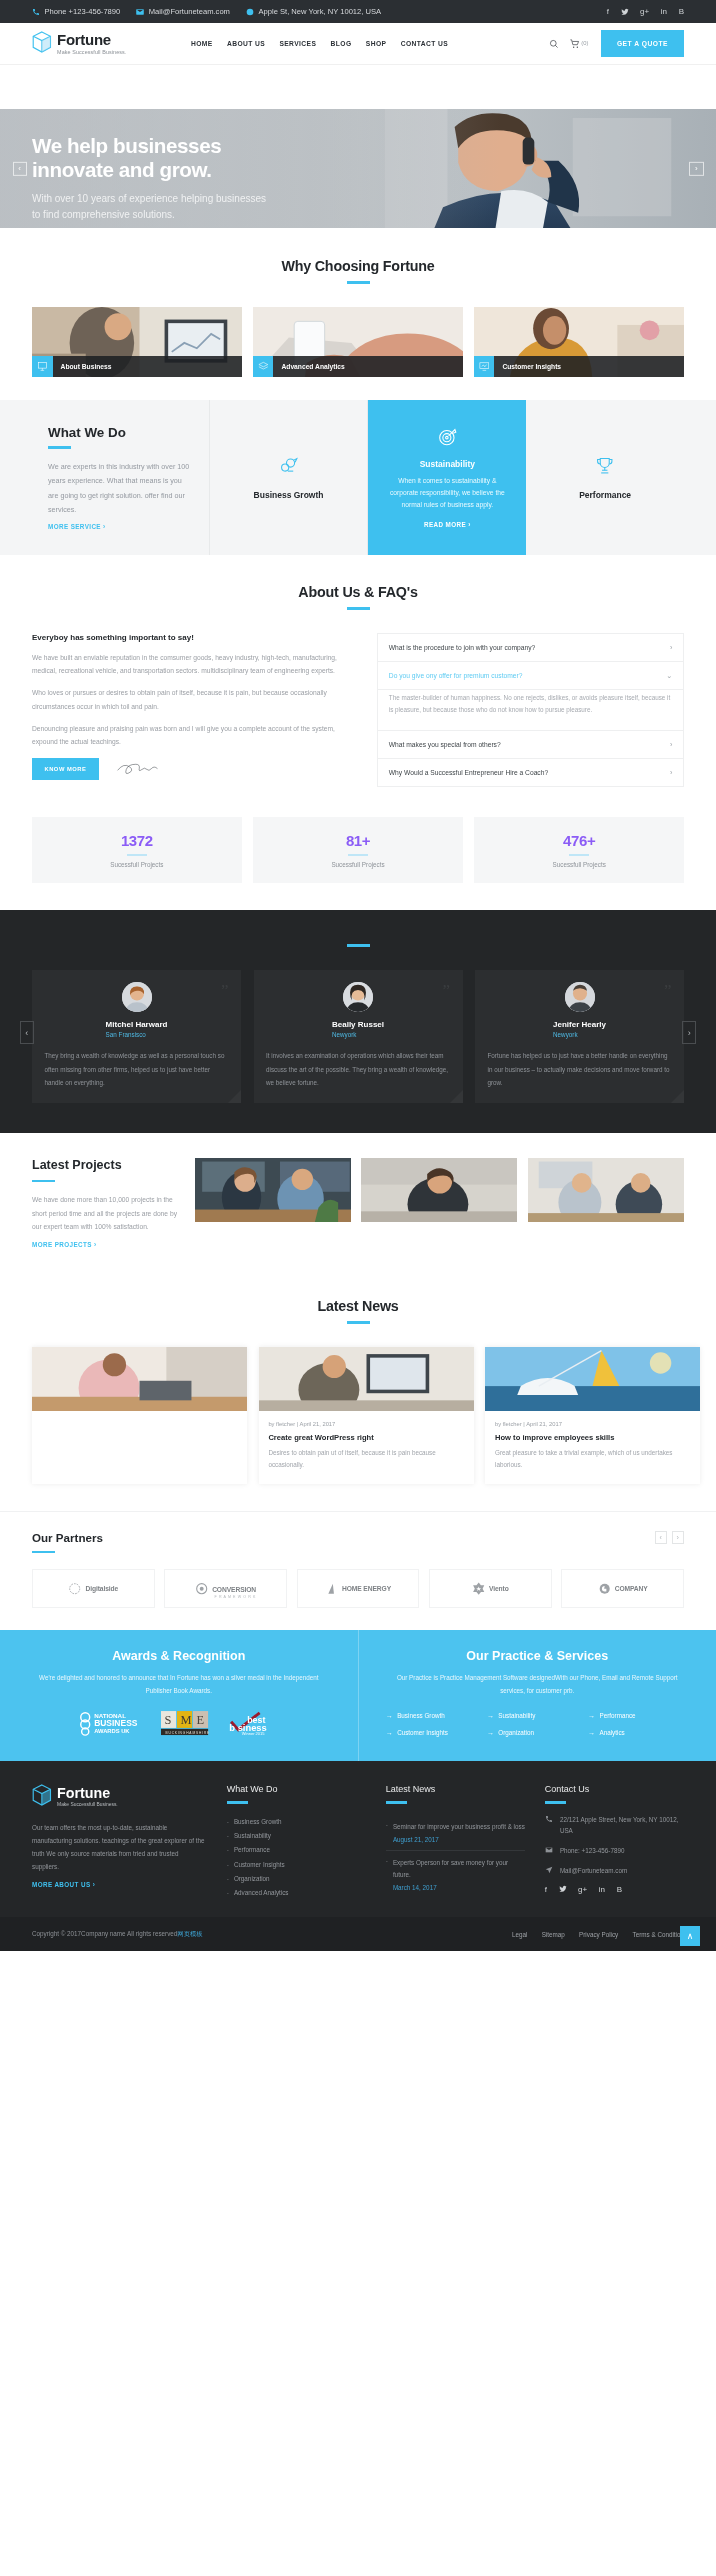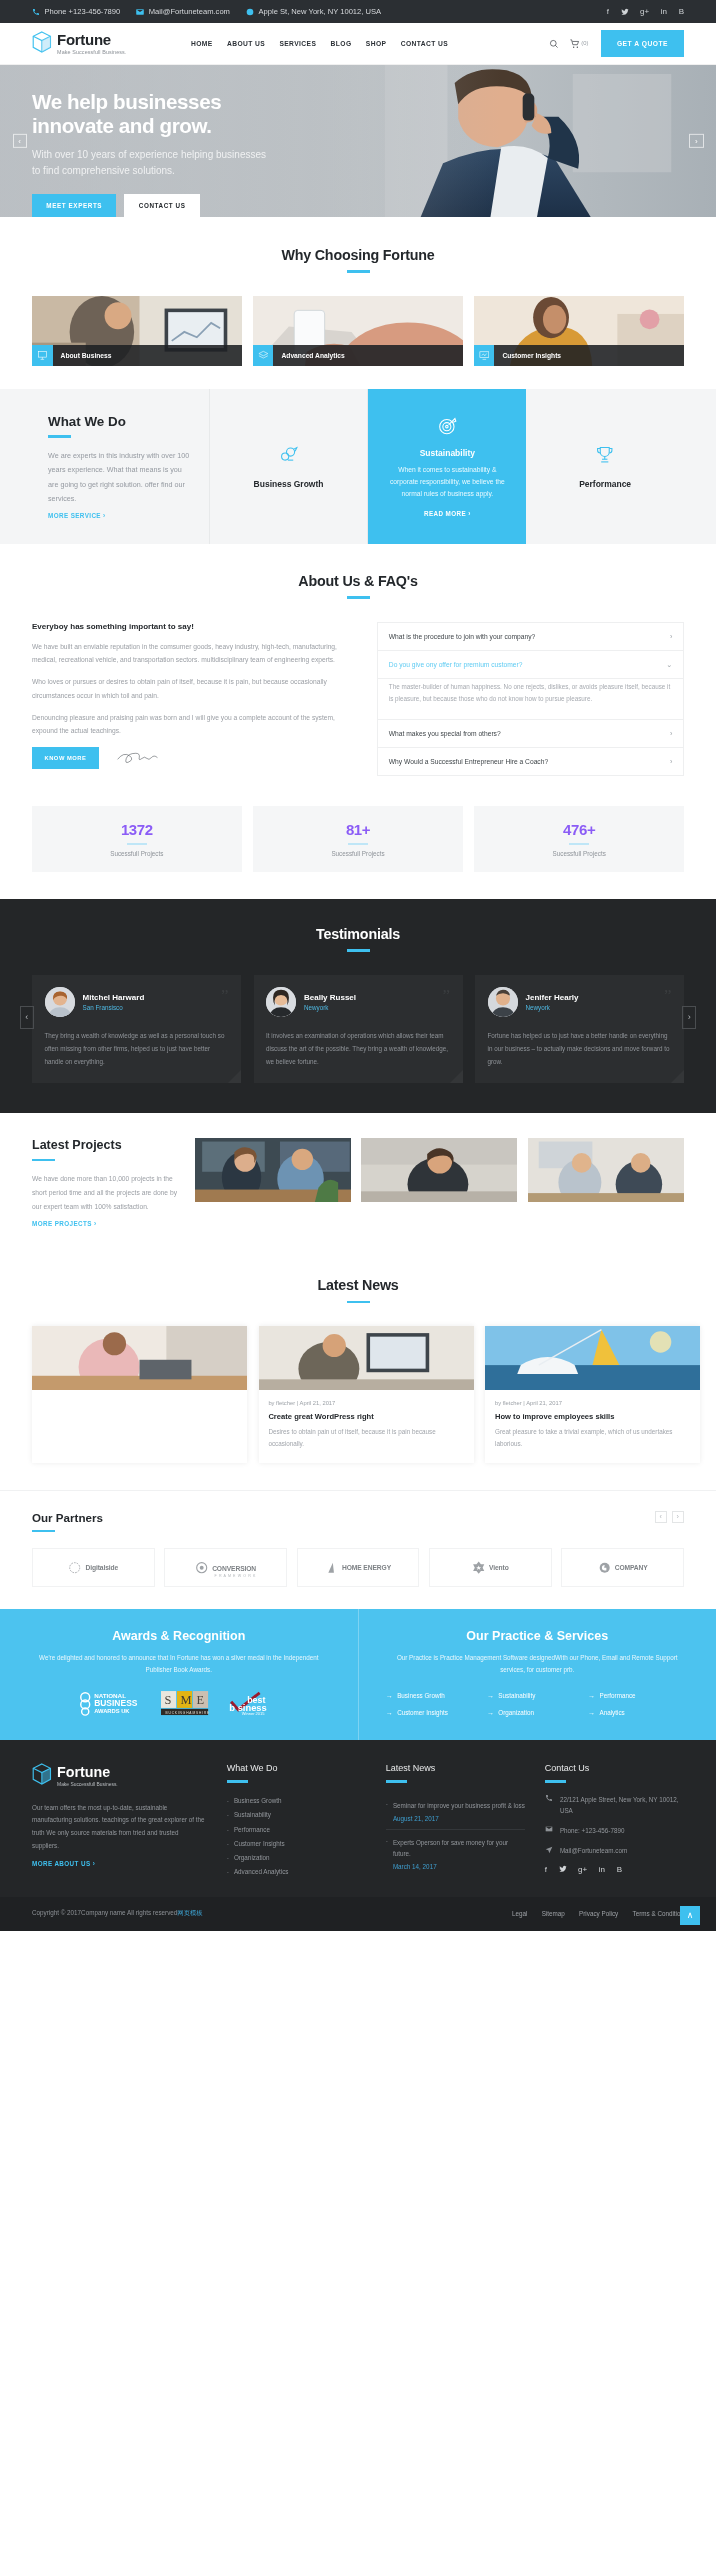--- a/index.html
+++ b/index.html
@@ -33,24 +33,25 @@
   nav { display:flex; gap:14.3px; margin-left:25px; flex:1;}
   nav a { font-size:6.7px; font-weight:bold; letter-spacing:0.4px; color:#2b3036; text-decoration:none; cursor:pointer;}
   nav a.active{ color:#2b3036;}
   .hdr-tools { display:flex; align-items:center; gap:10.7px; margin-right:12.5px;}
   .hdr-tools svg{ width:9.8px; height:9.8px; fill:none; stroke:#2b3036; stroke-width:1.6;}
   .cart { display:flex; align-items:center; gap:1.8px;}
   .cart .cnt { font-size:5.8px; color:#9aa0a6;}
   .btn-quote { background:#3ec0ef; color:#fff; font-size:6.7px; font-weight:bold; letter-spacing:0.5px; padding:9.8px 16px; border:0; cursor:pointer;}
 
   
-  .hero { position:relative; height:152px; overflow:hidden;
+  .hero { position:relative; height:119px; overflow:hidden;
     background:
       radial-gradient(circle at 78% 30%, #d9c3ab 0 8%, transparent 9%),
       linear-gradient(110deg,#c9cdd0 0%, #c1c5c8 45%, #b6bcc0 60%, #9aa3ac 100%);
+    margin-top: 44px;
   }
   .hero-photo{position:absolute; inset:0;}
   .hero-ov{position:absolute; inset:0; background:linear-gradient(90deg,rgba(170,175,180,.55) 0%, rgba(170,175,180,.35) 45%, rgba(0,0,0,0) 70%);}
   .hero .wrap{ position:relative; padding-top:25px;}
   .hero h1 { color:#fff; font-size:20.6px; line-height:1.18; font-weight:bold; letter-spacing:-0.4px; max-width:295px;}
   .hero p { color:#f0f1f2; font-size:10px; line-height:1.65; margin-top:8px; max-width:242px;}
   .hero-btns{ display:flex; gap:8px; margin-top:14.3px;}
   .hero-btns button{ font-size:6.3px; font-weight:bold; letter-spacing:0.6px; padding:8px 14.3px; border:0; cursor:pointer;}
   .b-primary{ background:#3ec0ef; color:#fff;}
   .b-white{ background:#fff; color:#24282c;}
@@ -112,21 +113,21 @@
   .counter{ flex:1; background:#f5f6f7; padding:14.3px 5.4px; text-align:center;}
   .counter .num{ font-size:15px; font-weight:bold; color:#8b5cf6; letter-spacing:-0.4px;}
   .counter .cr{ width:19.7px; height:1.8px; background:#bfe6f7; margin:5.4px auto;}
   .counter .lbl{ font-size:6.3px; color:#8e9399;}
 
   
   .testi{ background:#242628; padding:27px 0 30px; position:relative;}
   .testi .sec-title{ color:#fff;}
   .testi-grid{ display:flex; gap:12.5px; margin-top:23px;}
   .t-card{ flex:1; background:#2c2e30; padding:12.5px 12.5px 14.3px; position:relative; overflow:hidden;}
-  .t-head{ display:flex; align-items:center; gap:8px;}
+  .t-head{ display:flex; align-items:center; gap:8px;flex-direction:column;}
   .t-av{ width:30px; height:30px; border-radius:50%; overflow:hidden; flex:none; background:#c9ccd0;}
   .t-name{ font-size:8px; font-weight:bold; color:#fff;}
   .t-city{ font-size:6.3px; color:#4fb9e3; margin-top:1.8px;}
   .t-quote{ position:absolute; top:12.5px; right:12.5px; font-size:17px; color:#3a3d3f; line-height:1; font-family:"Liberation Serif",serif;}
   .t-text{ font-size:6.3px; line-height:2.1; color:#8f9398; margin-top:11.6px;}
   .t-fold{ position:absolute; right:0; bottom:0; width:0; height:0; border-left:13.4px solid transparent; border-bottom:13.4px solid #343638;}
   .t-arrow{ position:absolute; top:50%; width:14.3px; height:23px; border:0.9px solid #4a4d50; color:#b6babd; display:flex; align-items:center; justify-content:center; font-size:9px; cursor:pointer;}
   .t-l{ left:19.7px;} .t-r{ right:19.7px;}
 
   
@@ -504,21 +505,20 @@
     <div class="counter">
       <div class="num">476+</div>
       <div class="cr"></div>
       <div class="lbl">Sucessfull Projects</div>
     </div>
   </div>
 </section>
 
 <section class="testi">
   <div class="wrap">
-    <div class="sec-title">Testimonials</div>
     <div class="sec-rule"></div>
     <div class="testi-grid">
       <div class="t-card">
         <div class="t-head">
           <div class="t-av">
             <svg width="30" height="30" viewBox="0 0 34 34">
                 <rect width="34" height="34" fill="#d7dade"></rect>
                 <circle cx="17" cy="13" r="8" fill="#e3b48e"></circle>
                 <path d="M17 5 q9 0 8 9 q-3-5-8-4 q-6 1-8 5 q-1-10 8-10z" fill="#a8632f"></path>
                 <path d="M3 34 q3-11 14-11 q11 0 14 11z" fill="#b9c2cb"></path>

